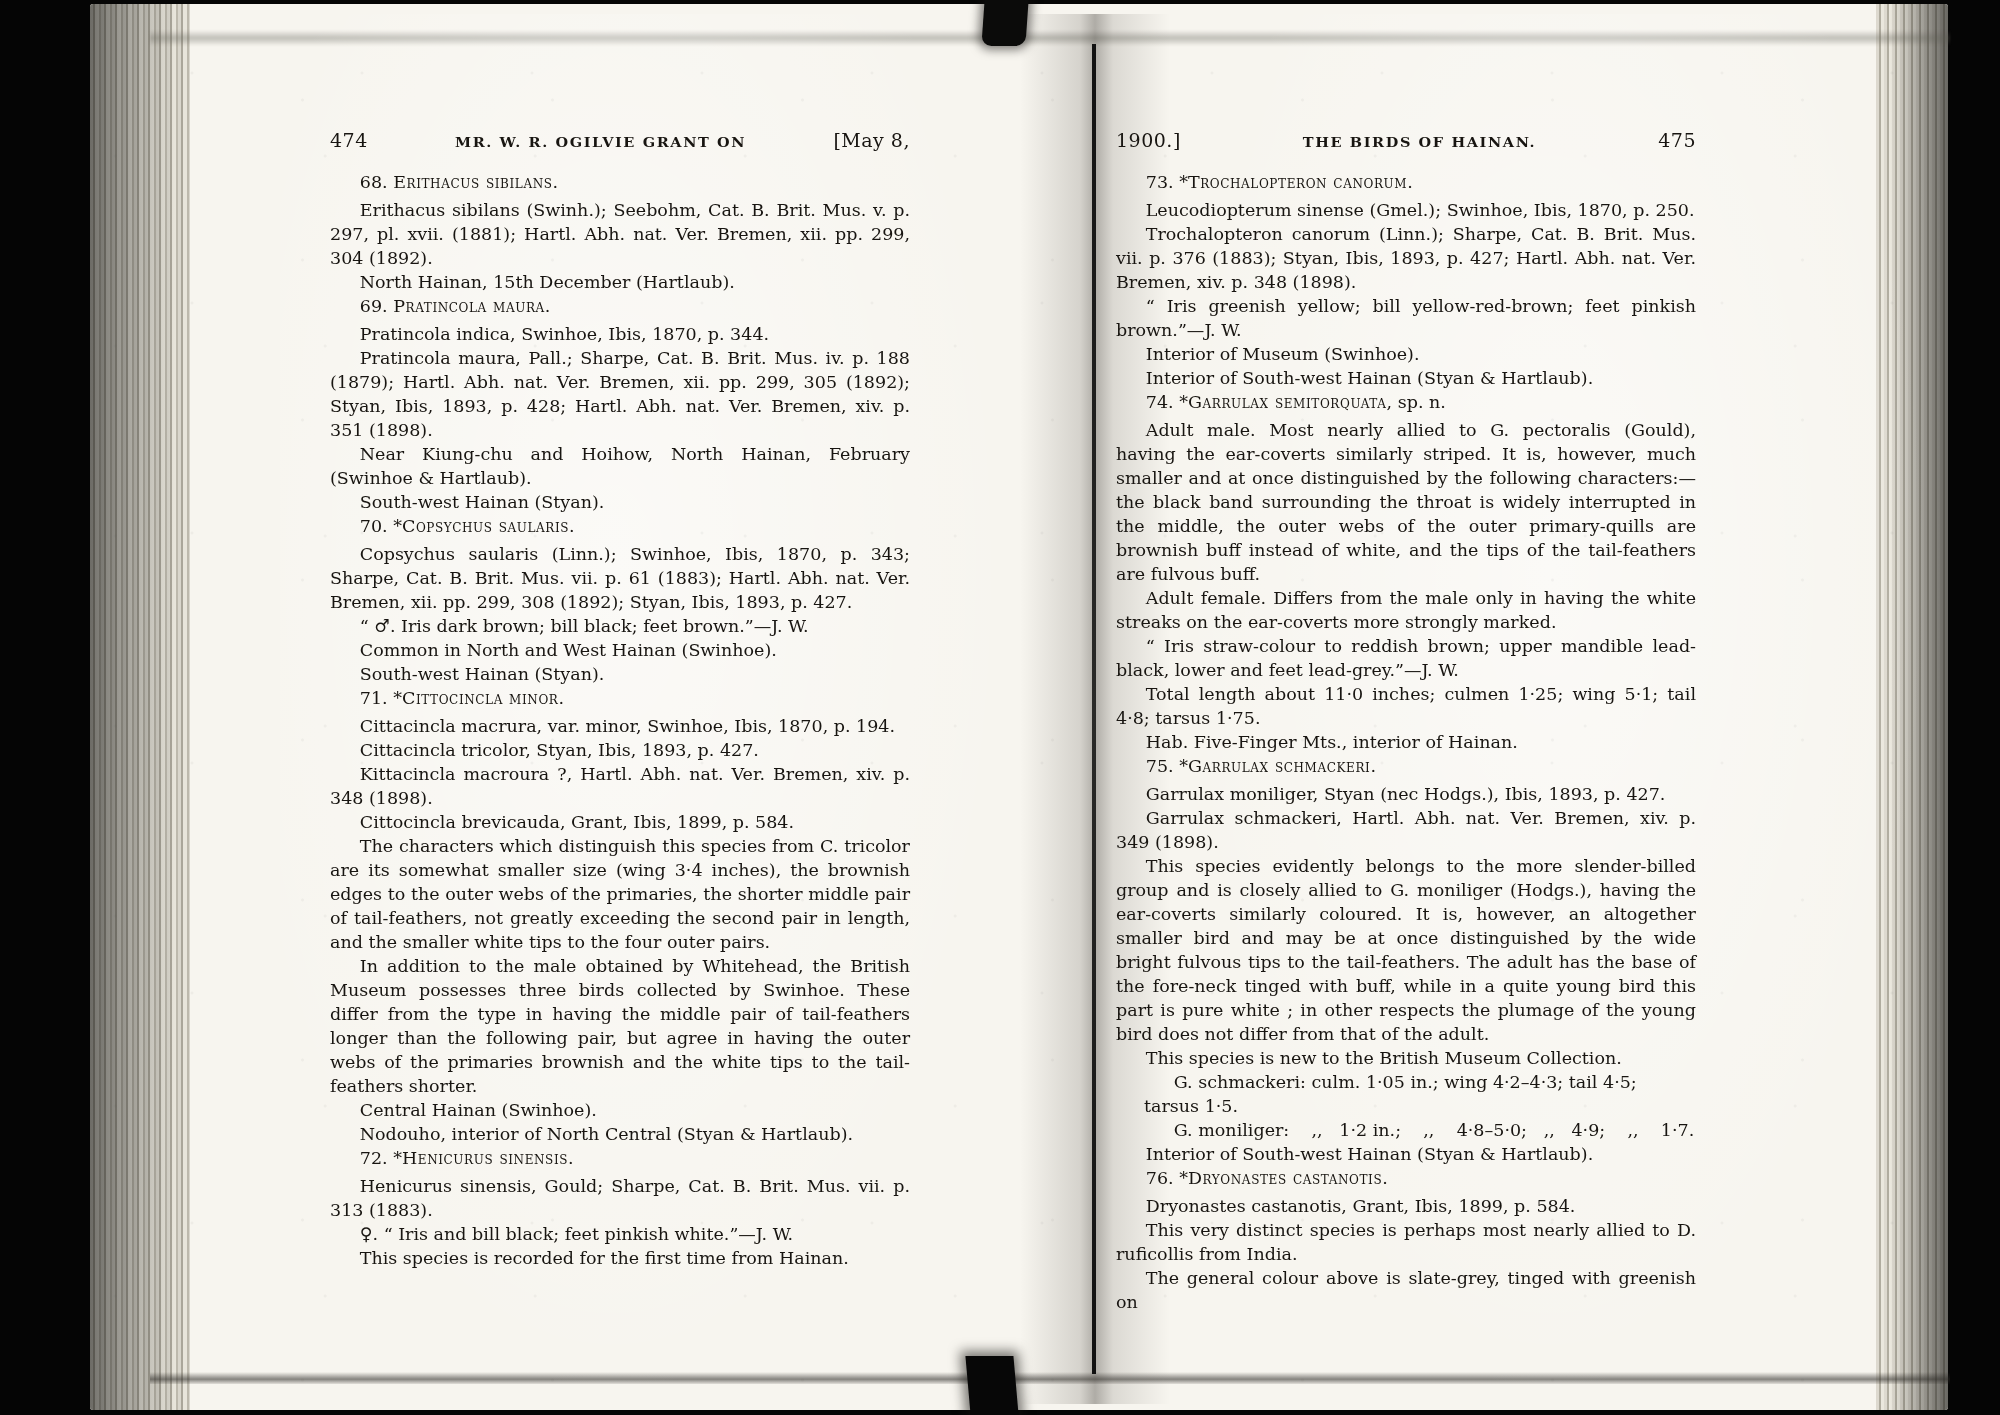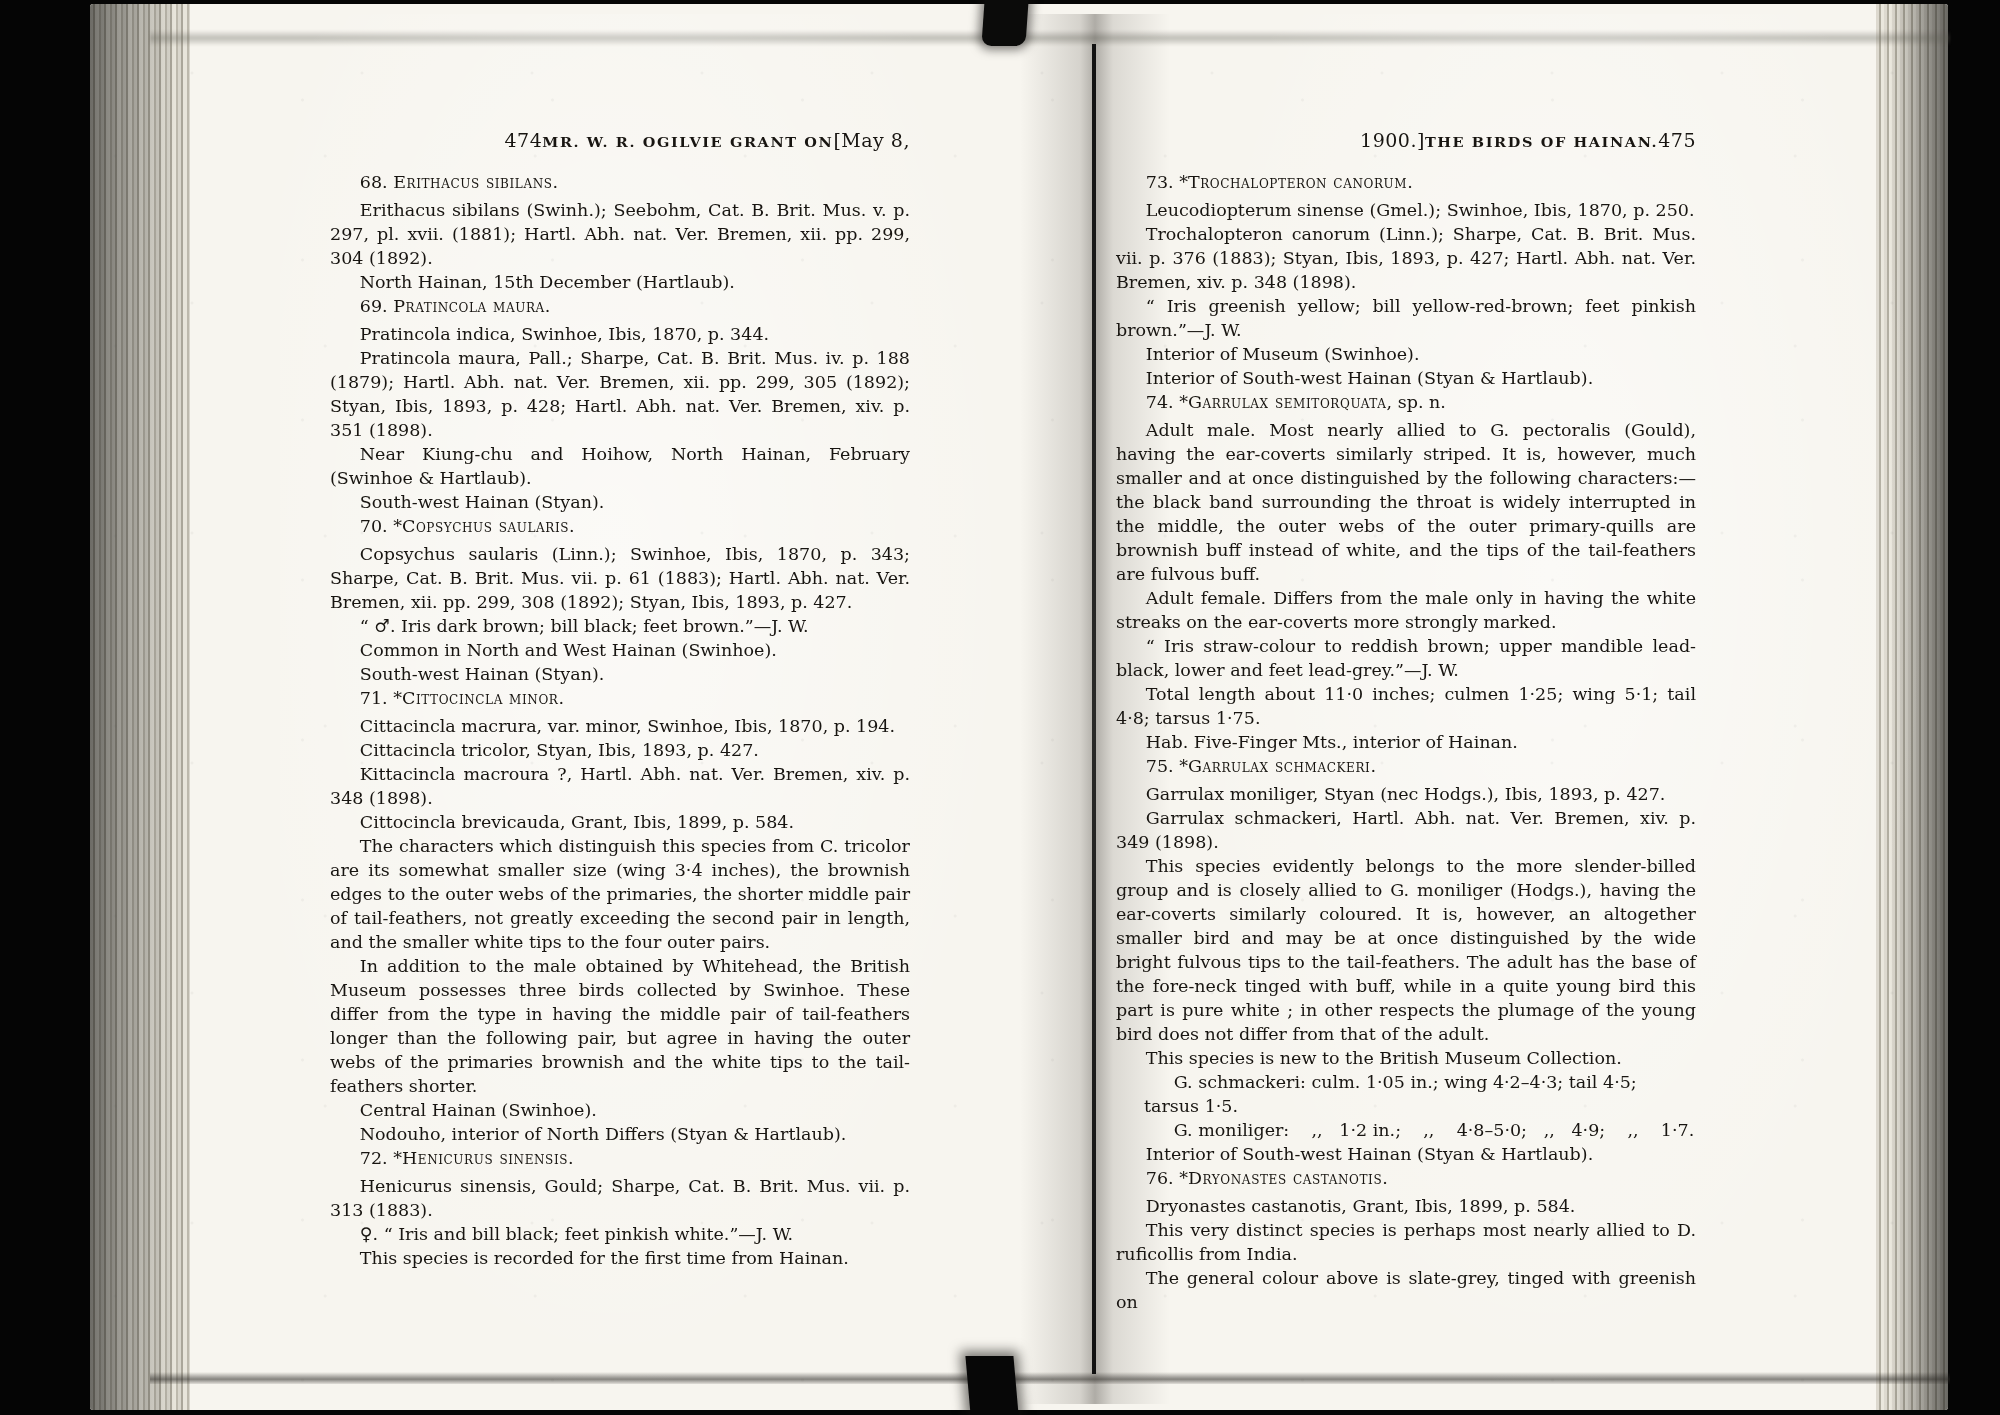--- a/index.html
+++ b/index.html
@@ -63,21 +63,21 @@
   .shade-right{left:1080px;width:760px;background:radial-gradient(ellipse at 50% 40%,rgba(255,255,255,.5),rgba(235,231,220,0) 70%);}
 
   
   .col{
     position:absolute;width:580px;color:#181511;
     font-size:17.5px;line-height:24px;text-align:justify;
   }
   .col-left{left:330px;top:128px;}
   .col-right{left:1116px;top:128px;}
   .pg-header{
-    display:flex;justify-content:flex-end;align-items:baseline;
+    display:flex;justify-content:space-between;align-items:baseline;
     margin-bottom:16px;text-align:left;
   }
   .pg-header .num{font-size:19px;letter-spacing:.5px;}
   .pg-header .run{font-size:14.5px;letter-spacing:1.6px;font-weight:bold;transform:scaleY(.92);}
   .heading{margin-top:0;margin-bottom:4px;text-indent:1.7em;text-align:left;}
   .para{text-indent:1.7em;}
   .meas{text-indent:1.7em;text-align:left;white-space:pre-wrap;margin-left:28px;}
   .it{}
   .sc{font-variant:small-caps;letter-spacing:.6px;}
   
@@ -129,21 +129,21 @@
       <div class="para"><span>Common in North and West Hainan (</span><span class="it">Swinhoe</span><span>).</span></div>
       <div class="para"><span>South-west Hainan (</span><span class="it">Styan</span><span>).</span></div>
       <div class="heading"><span>71. *</span><span class="sc">Cittocincla minor.</span></div>
       <div class="para"><span class="it">Cittacincla macrura</span><span>, var. </span><span class="it">minor</span><span>, Swinhoe, Ibis, 1870, p. 194.</span></div>
       <div class="para"><span class="it">Cittacincla tricolor</span><span>, Styan, Ibis, 1893, p. 427.</span></div>
       <div class="para"><span class="it">Kittacincla macroura</span><span> ?, Hartl. Abh. nat. Ver. Bremen, xiv. p. 348 (1898).</span></div>
       <div class="para"><span class="it">Cittocincla brevicauda</span><span>, Grant, Ibis, 1899, p. 584.</span></div>
       <div class="para"><span>The characters which distinguish this species from </span><span class="it">C. tricolor</span><span> are its somewhat smaller size (wing 3·4 inches), the brownish edges to the outer webs of the primaries, the shorter middle pair of tail-feathers, not greatly exceeding the second pair in length, and the smaller white tips to the four outer pairs.</span></div>
       <div class="para"><span>In addition to the male obtained by Whitehead, the British Museum possesses three birds collected by Swinhoe.  These differ from the type in having the middle pair of tail-feathers longer than the following pair, but agree in having the outer webs of the primaries brownish and the white tips to the tail-feathers shorter.</span></div>
       <div class="para"><span>Central Hainan (</span><span class="it">Swinhoe</span><span>).</span></div>
-      <div class="para"><span>Nodouho, interior of North Differs (</span><span class="it">Styan &amp; Hartlaub</span><span>).</span></div>
+      <div class="para"><span>Nodouho, interior of North Central (</span><span class="it">Styan &amp; Hartlaub</span><span>).</span></div>
       <div class="heading"><span>72. *</span><span class="sc">Henicurus sinensis.</span></div>
       <div class="para"><span class="it">Henicurus sinensis</span><span>, Gould; Sharpe, Cat. B. Brit. Mus. vii. p. 313 (1883).</span></div>
       <div class="para"><span>♀. “ Iris and bill black; feet pinkish white.”—</span><span class="it">J. W.</span></div>
       <div class="para"><span>This species is recorded for the first time from Hainan.</span></div>
     </div>
 </div>
 
 <div class="col col-right">
   <div class="pg-header">
     <span class="num">1900.]</span>

